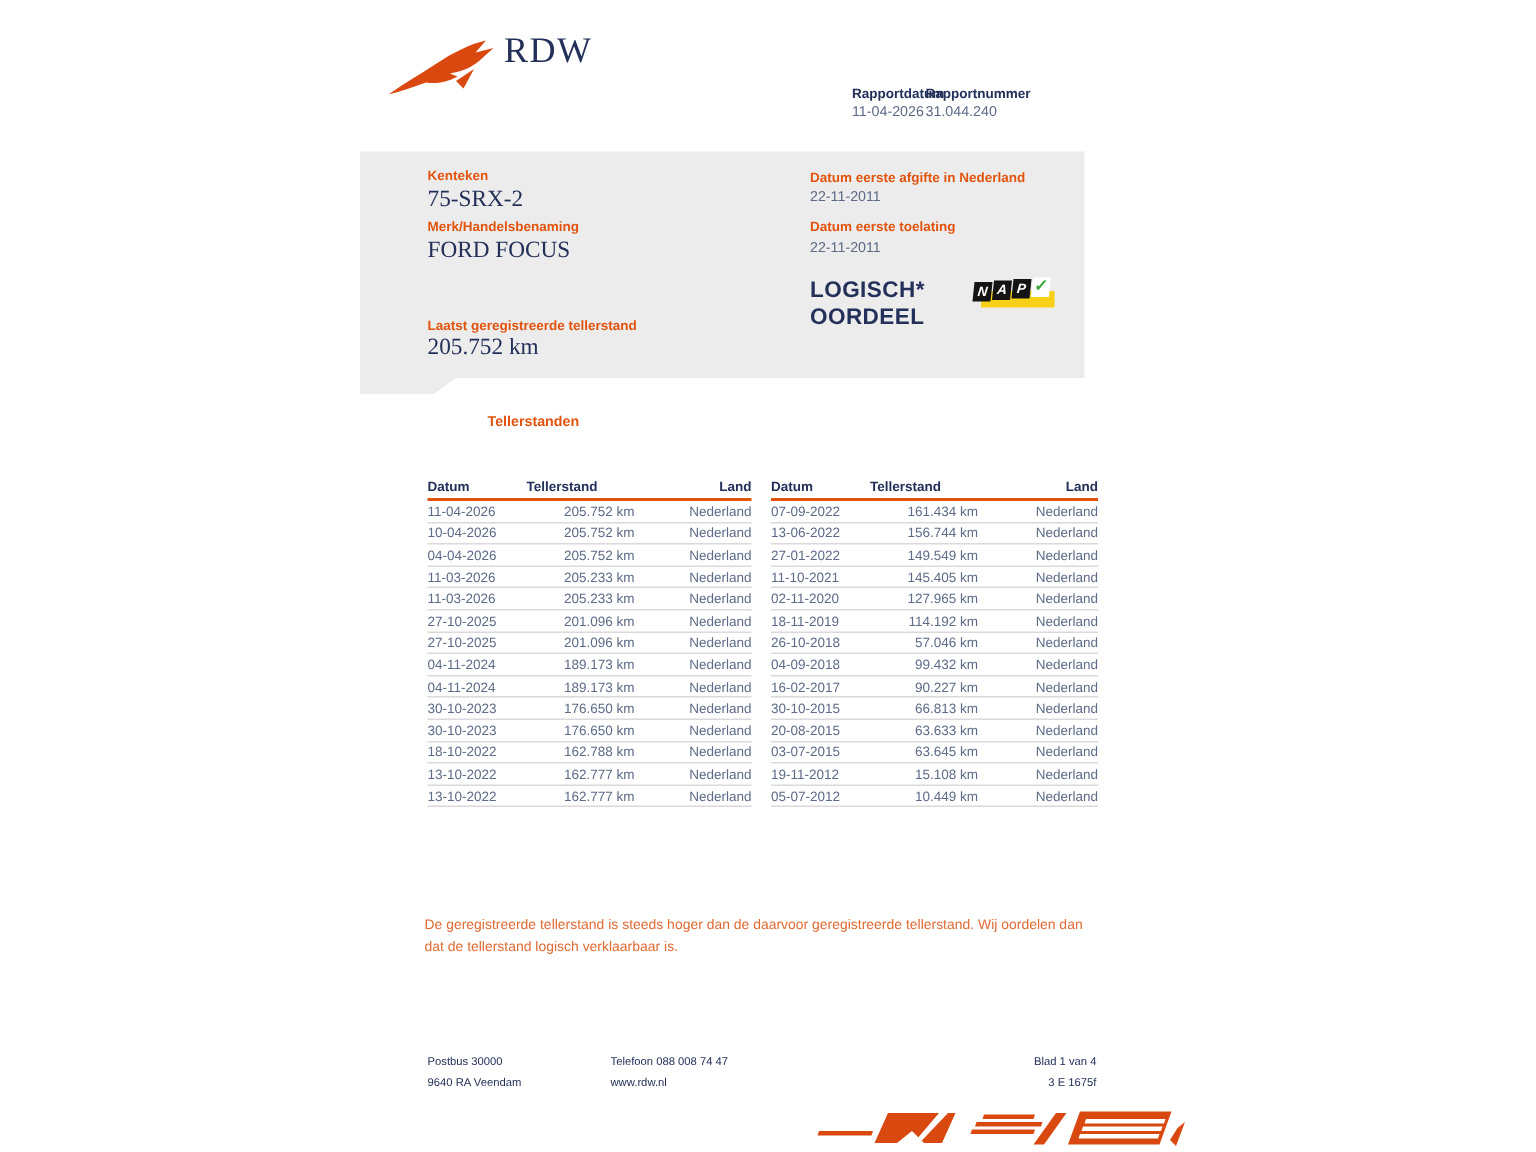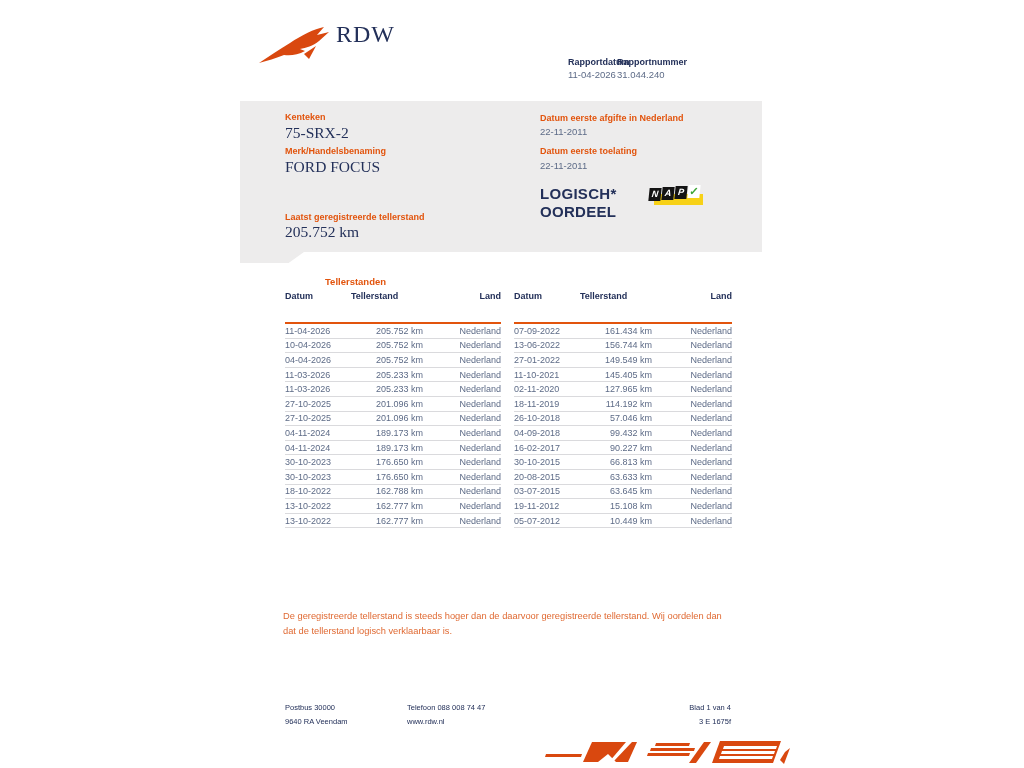--- a/index.html
+++ b/index.html
@@ -11,21 +11,21 @@
   .bird{position:absolute;left:256px;top:26px;width:78px;height:40px;}
   .wordmark{position:absolute;left:336px;top:21px;font-family:"Liberation Serif",serif;
             font-size:24px;letter-spacing:1px;color:var(--navy);}
   .title{position:absolute;left:540px;top:25px;margin:0;font-size:17px;font-weight:bold;
          color:var(--accent);letter-spacing:.2px;}
   .meta-label{position:absolute;top:57px;font-size:9px;font-weight:bold;color:var(--navy);}
   .meta-value{position:absolute;top:69px;font-size:9.5px;color:var(--body_text);}
   .l1,.v1{left:540px;padding-left:28px;} .l2,.v2{left:617px;}
 
   
-  .vbox{position:absolute;left:240px;top:101px;width:483px;height:151px;background:var(--box_bg);padding-left:39px;}
+  .vbox{position:absolute;left:240px;top:101px;width:483px;height:151px;background:var(--box_bg);}
   .vbox-tab{position:absolute;left:240px;top:252px;width:64px;height:11px;background:var(--box_bg);
             clip-path:polygon(0 0,100% 0,76% 100%,0 100%);}
   .vlabel{position:absolute;font-size:9px;font-weight:bold;color:var(--accent);}
   .vvalue-serif{position:absolute;font-family:"Liberation Serif",serif;font-size:15.5px;color:var(--navy);}
   .vvalue{position:absolute;font-size:9.5px;color:var(--body_text);}
   .oordeel{position:absolute;left:300px;top:84px;font-size:15px;font-weight:bold;
            color:var(--navy);line-height:18px;letter-spacing:.3px;}
 
   
   .nap{position:absolute;left:408px;top:83px;width:56px;height:27px;}
@@ -34,22 +34,22 @@
             font-style:italic;font-weight:bold;font-size:9px;line-height:13px;text-align:center;
             transform:skewX(-6deg);font-family:"Liberation Sans",sans-serif;}
   .nap-tile.t0{left:1px;top:4px;} .nap-tile.t1{left:14px;top:3px;} .nap-tile.t2{left:27px;top:2px;}
   .nap-tile.t3{left:40px;top:1px;background:#fff;color:var(--nap_green);font-size:11px;font-style:normal;}
 
   
   .tables{position:absolute;left:285px;top:276px;width:447px;}
   .ttitle{font-size:9.5px;font-weight:bold;color:var(--accent);margin-left:40px;}
   .tgrid{display:flex;gap:13px;margin-top:4px;}
   .ttable{width:216px;} .ttable.right{width:218px;}
-  .thead{display:flex;align-items:center;padding-bottom:21px;border-bottom:2px solid var(--accent);
-         font-size:9px;font-weight:bold;color:var(--navy);}
+  .thead{display:flex;align-items:center;padding-bottom:3px;border-bottom:2px solid var(--accent);
+         font-size:9px;font-weight:bold;color:var(--navy);margin-top:28px;}
   .trow{display:flex;align-items:center;height:13.6px;border-bottom:1px solid var(--row_line);
         font-size:9px;color:var(--body_text);}
   .c0{width:66px;} .c1{width:72px;text-align:right;} .thead .c1{text-align:left;}
   .c2{flex:1;text-align:right;}
 
   
   .footnote{position:absolute;left:283px;top:603px;}
   .fn-heading{font-size:11px;font-weight:bold;color:var(--navy);letter-spacing:.2px;}
   .fn-text{margin-top:6px;width:440px;font-size:9.3px;line-height:15px;color:var(--accent_soft);}
 

